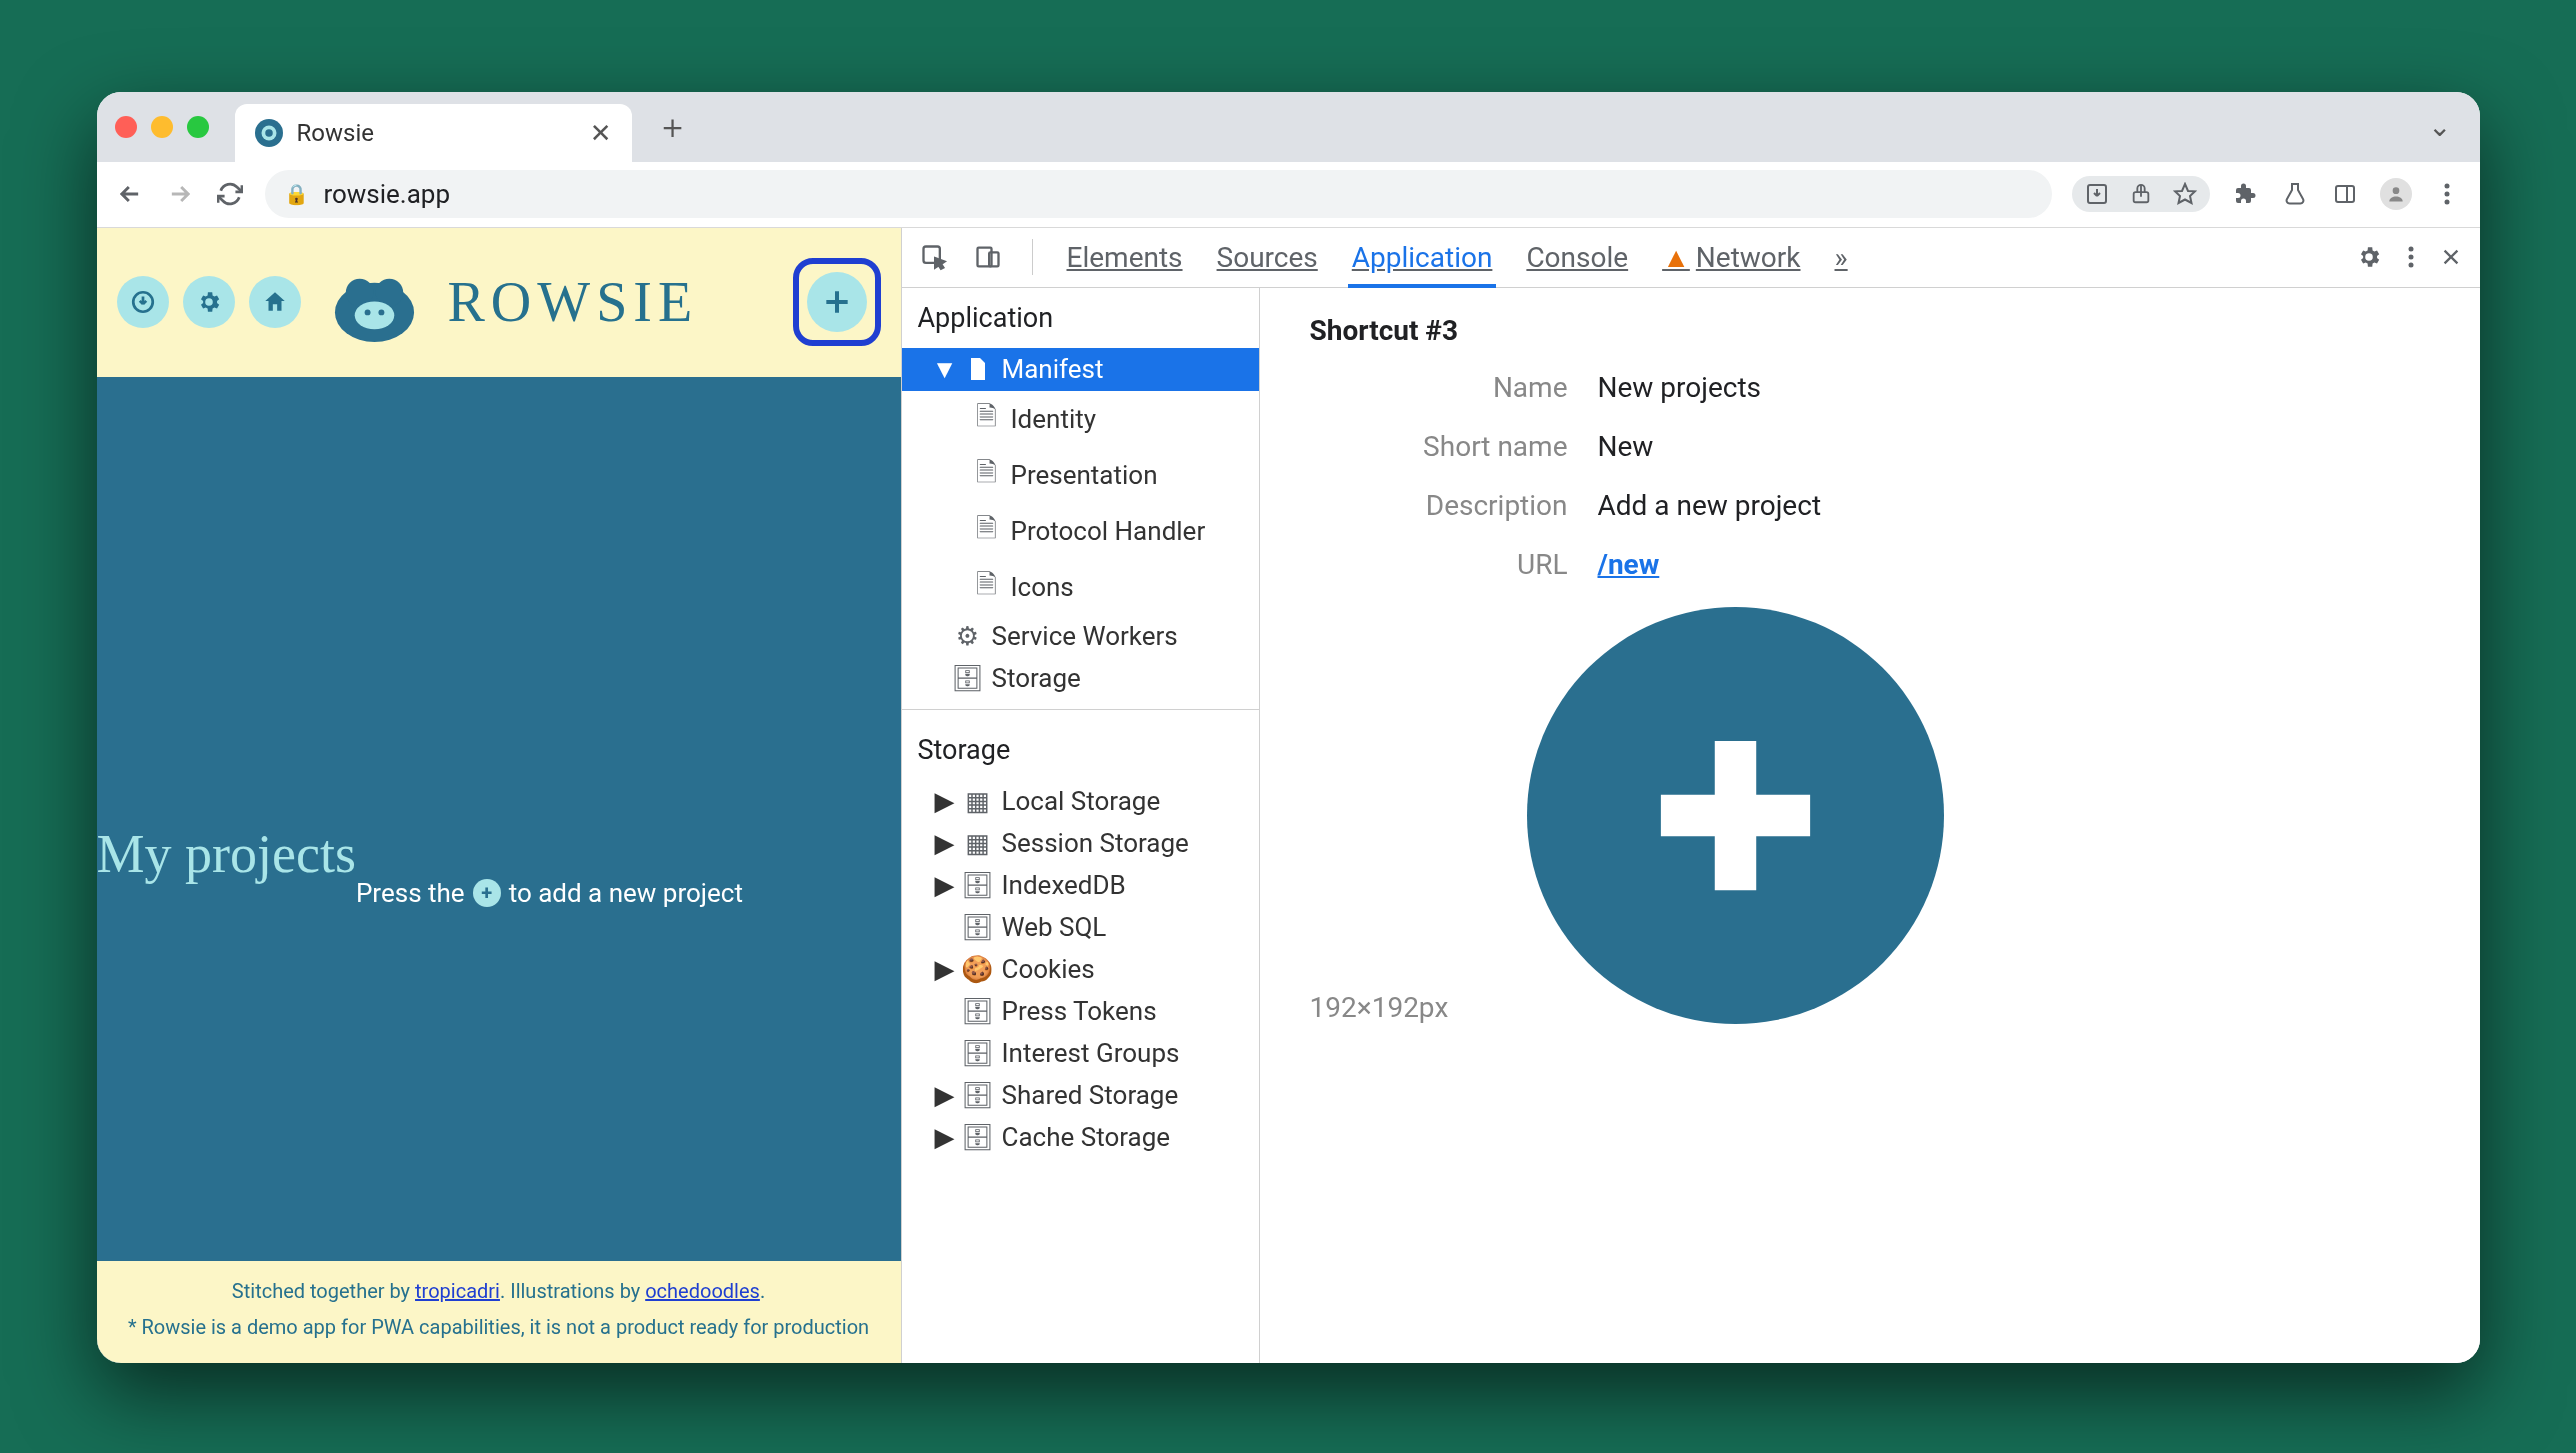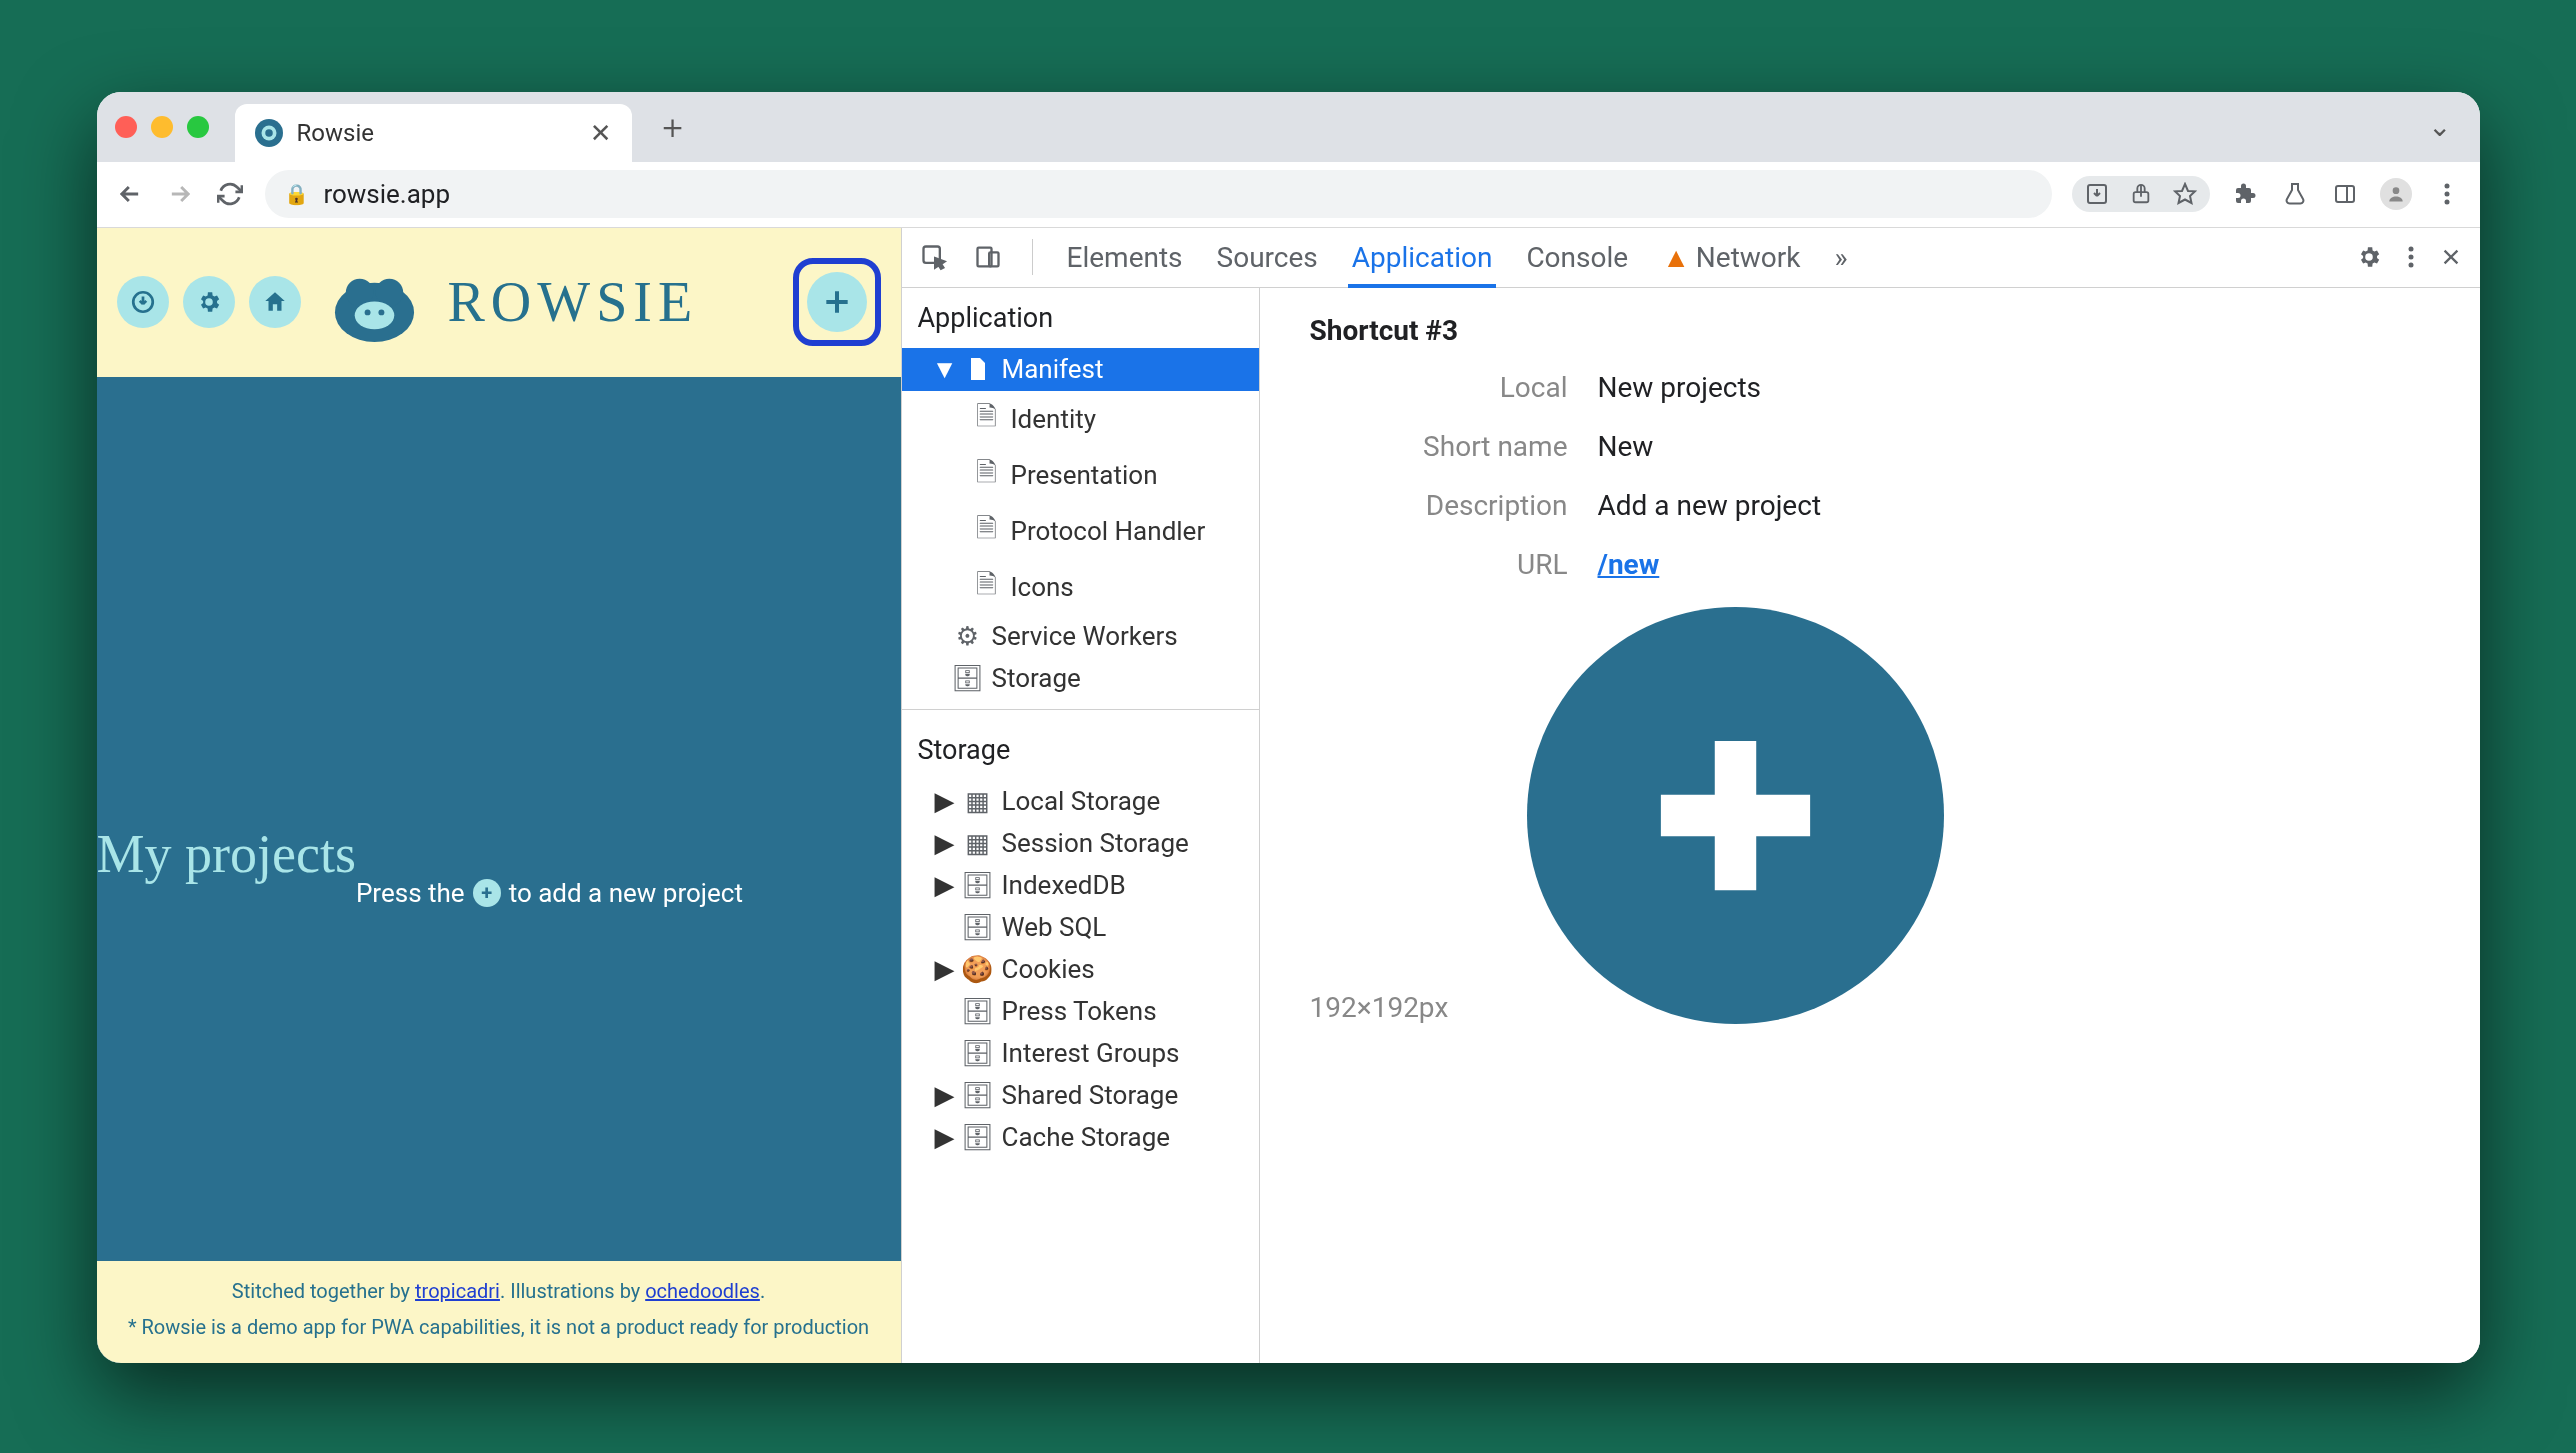--- a/index.html
+++ b/index.html
@@ -155,21 +155,21 @@
   
   .devtools {
     flex:1; display:flex; flex-direction:column;
     border-left:1px solid #d0d0d0;
     background:#fff;
     min-width:0;
   }
   .dt-toolbar{
     height:60px;border-bottom:1px solid #d0d0d0;
     display:flex;align-items:center;padding:0 18px;gap:26px;
-    font-size:28px;color:#5f6368;
+    font-size:28px;color:#5f6368;text-decoration:underline;
   }
   .dt-tool-icon{cursor:pointer;display:flex;align-items:center;}
   .dt-sep{width:1px;height:36px;background:#ccc;margin:0 4px;}
   .dt-tab{cursor:pointer;padding:14px 4px;}
   .dt-tab.active{color:#1a73e8;border-bottom:4px solid #1a73e8;padding-bottom:10px;}
   .dt-tab .warn{color:#e8710a;margin-right:6px;}
   .dt-right{margin-left:auto;display:flex;gap:26px;align-items:center;}
 
   .dt-body{flex:1;display:flex;min-height:0;}
   .dt-sidebar{
@@ -478,21 +478,21 @@
           <div class="sb-row">
               <span class="arrow">▶</span>
               <span class="sb-icon">🗄</span>
               <span>Cache Storage</span>
             </div>
         </div>
 
         <div class="dt-detail">
           <div class="detail-title">Shortcut #3</div>
           <div class="kv">
-              <div class="k">Local</div>
+              <div class="k">Name</div>
               <div class="v">New projects</div>
             </div>
           <div class="kv">
               <div class="k">Short name</div>
               <div class="v">New</div>
             </div>
           <div class="kv">
               <div class="k">Description</div>
               <div class="v">Add a new project</div>
             </div>

